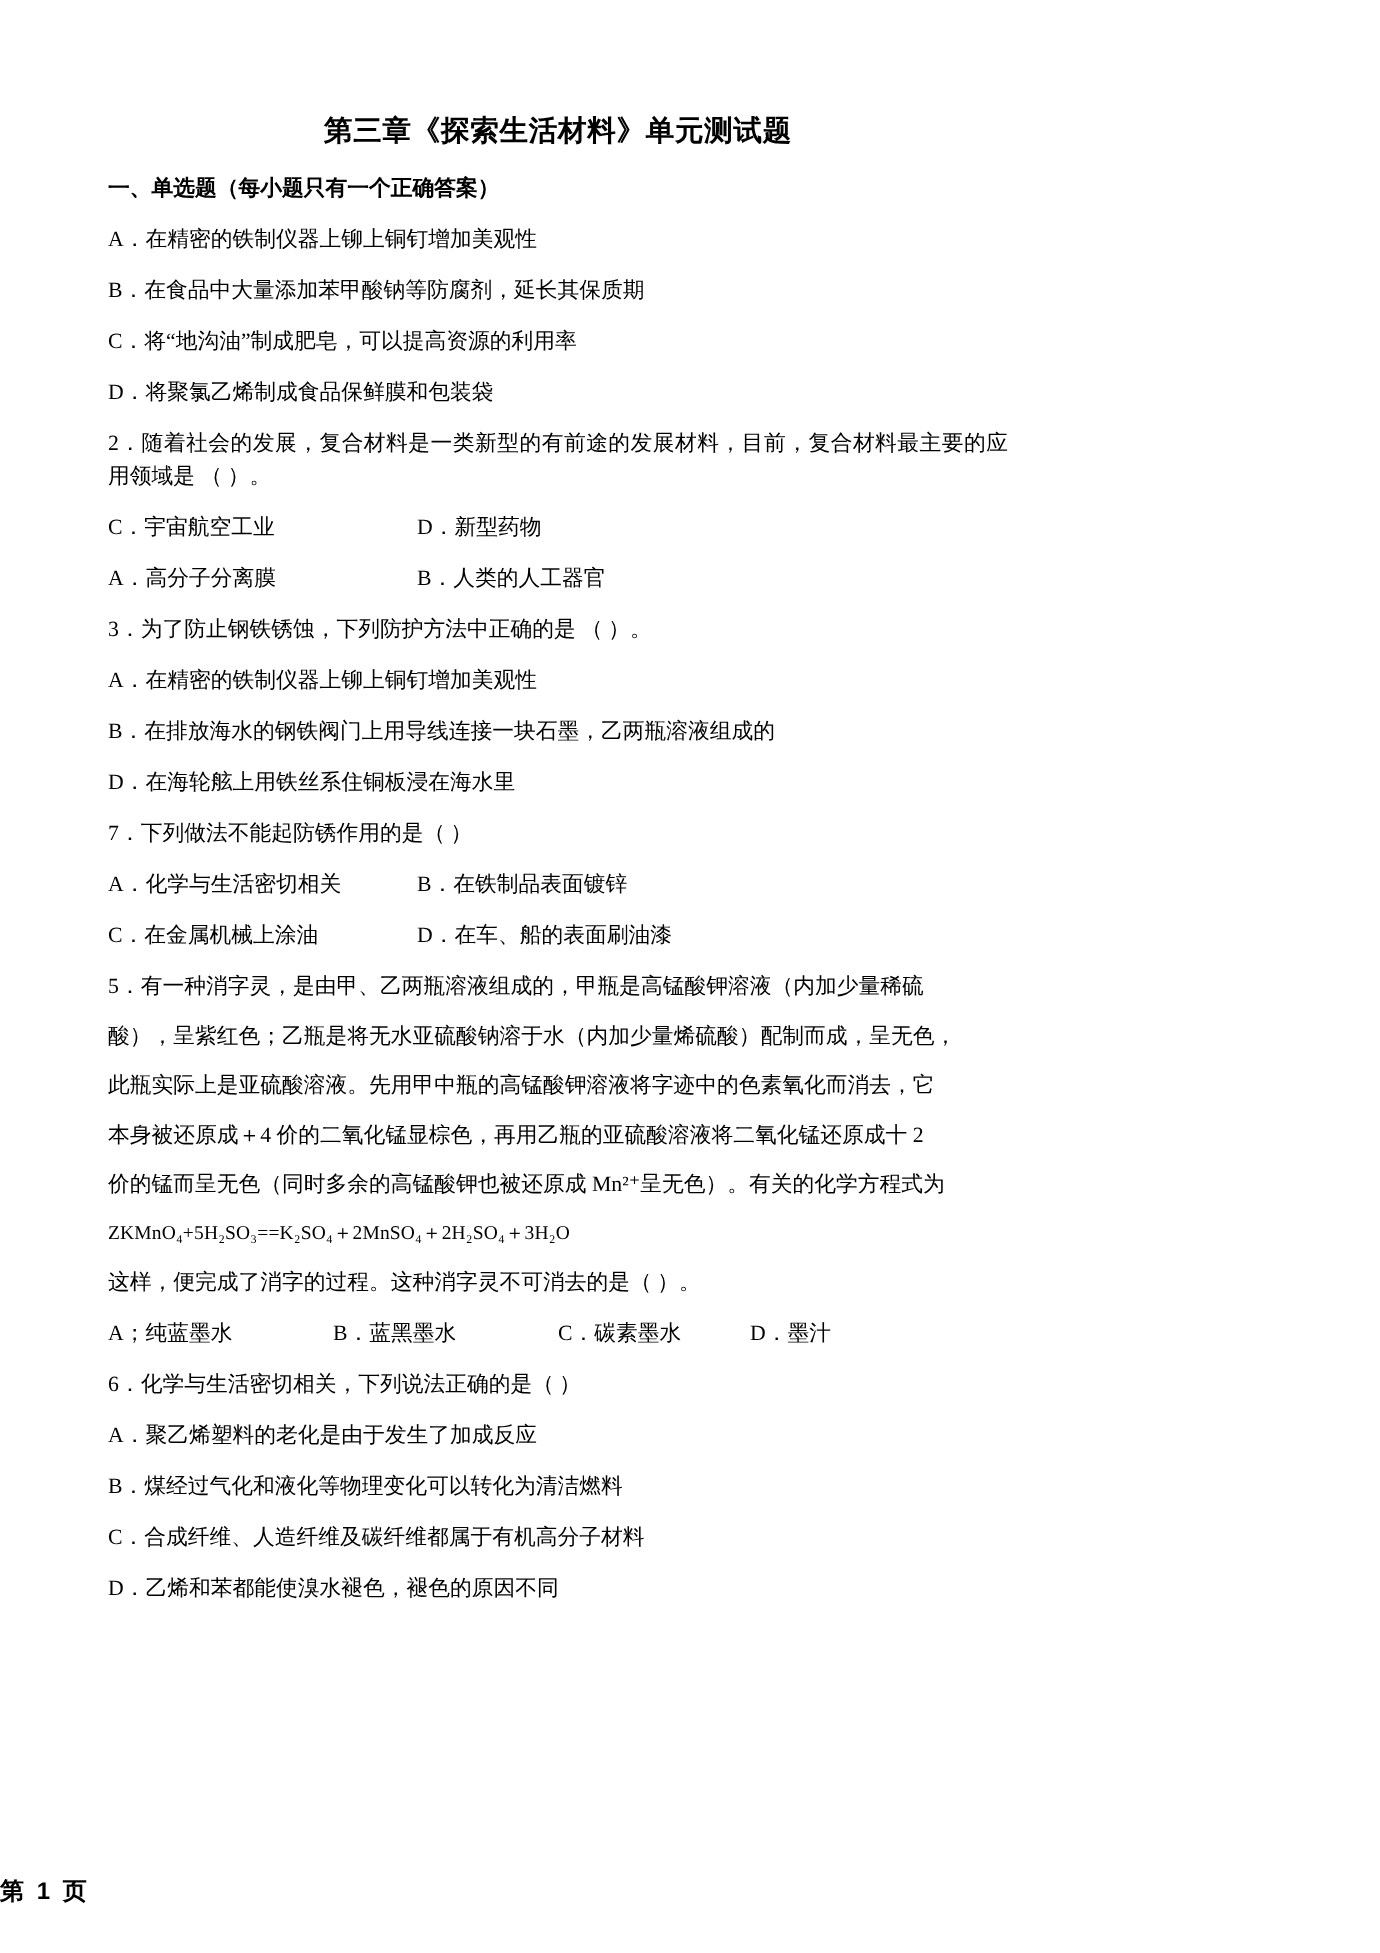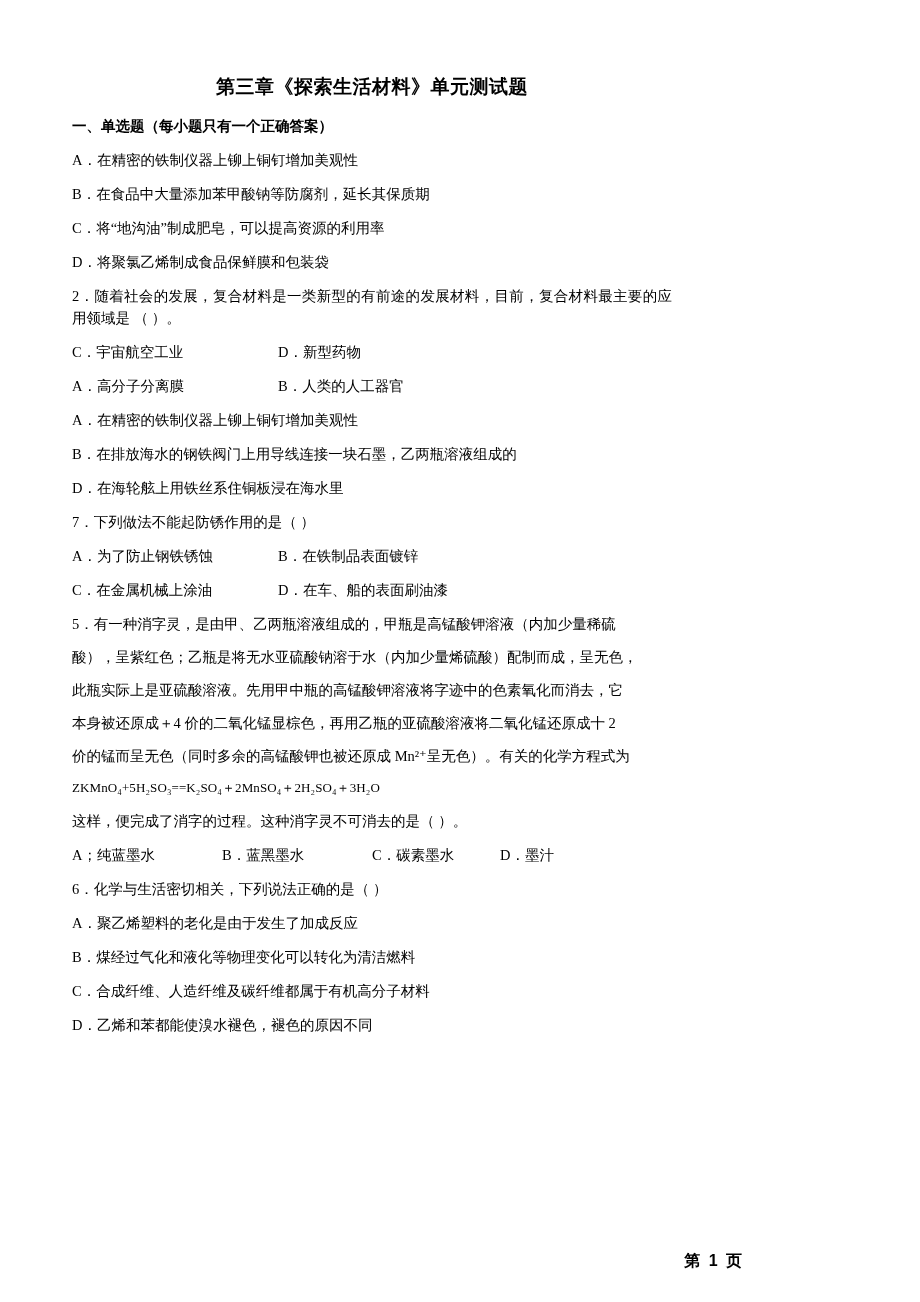--- a/index.html
+++ b/index.html
@@ -63,21 +63,21 @@
     font-size: 13px;
     line-height: 1.5;
     margin: 0 0 12px 0;
     letter-spacing: 0.1px;
   }
   .footer {
     position: absolute;
     left: 0;
     right: 0;
     bottom: 30px;
-    text-align: right;
+    text-align: left;
     font-size: 16px;
     font-weight: bold;
     font-family: "Liberation Sans", "DejaVu Sans", sans-serif;
     letter-spacing: 2px;
   }
   .tight { margin-bottom: 11px; }
 </style>
 </head>
 <body>
 
@@ -95,27 +95,28 @@
   <div class="q">2．随着社会的发展，复合材料是一类新型的有前途的发展材料，目前，复合材料最主要的应用领域是 （    ）。</div>
   <div class="opt-row">
     <div class="opt-cell w250">C．宇宙航空工业</div>
     <div class="opt-cell">D．新型药物</div>
   </div>
   <div class="opt-row">
     <div class="opt-cell w250">A．高分子分离膜</div>
     <div class="opt-cell">B．人类的人工器官</div>
   </div>
 
+  <div class="q">3．为了防止钢铁锈蚀，下列防护方法中正确的是      （    ）。</div>
   <div class="opt">A．在精密的铁制仪器上铆上铜钉增加美观性</div>
   <div class="opt">B．在排放海水的钢铁阀门上用导线连接一块石墨，乙两瓶溶液组成的</div>
   <div class="opt">D．在海轮舷上用铁丝系住铜板浸在海水里</div>
 
   <div class="q">7．下列做法不能起防锈作用的是（    ）</div>
   <div class="opt-row">
-    <div class="opt-cell w250">A．为了防止钢铁锈蚀</div>
+    <div class="opt-cell w250">A．化学与生活密切相关</div>
     <div class="opt-cell">B．在铁制品表面镀锌</div>
   </div>
   <div class="opt-row">
     <div class="opt-cell w250">C．在金属机械上涂油</div>
     <div class="opt-cell">D．在车、船的表面刷油漆</div>
   </div>
 
   <div class="q tight">5．有一种消字灵，是由甲、乙两瓶溶液组成的，甲瓶是高锰酸钾溶液（内加少量稀硫</div>
   <div class="q tight">酸），呈紫红色；乙瓶是将无水亚硫酸钠溶于水（内加少量烯硫酸）配制而成，呈无色，</div>
   <div class="q tight">此瓶实际上是亚硫酸溶液。先用甲中瓶的高锰酸钾溶液将字迹中的色素氧化而消去，它</div>

